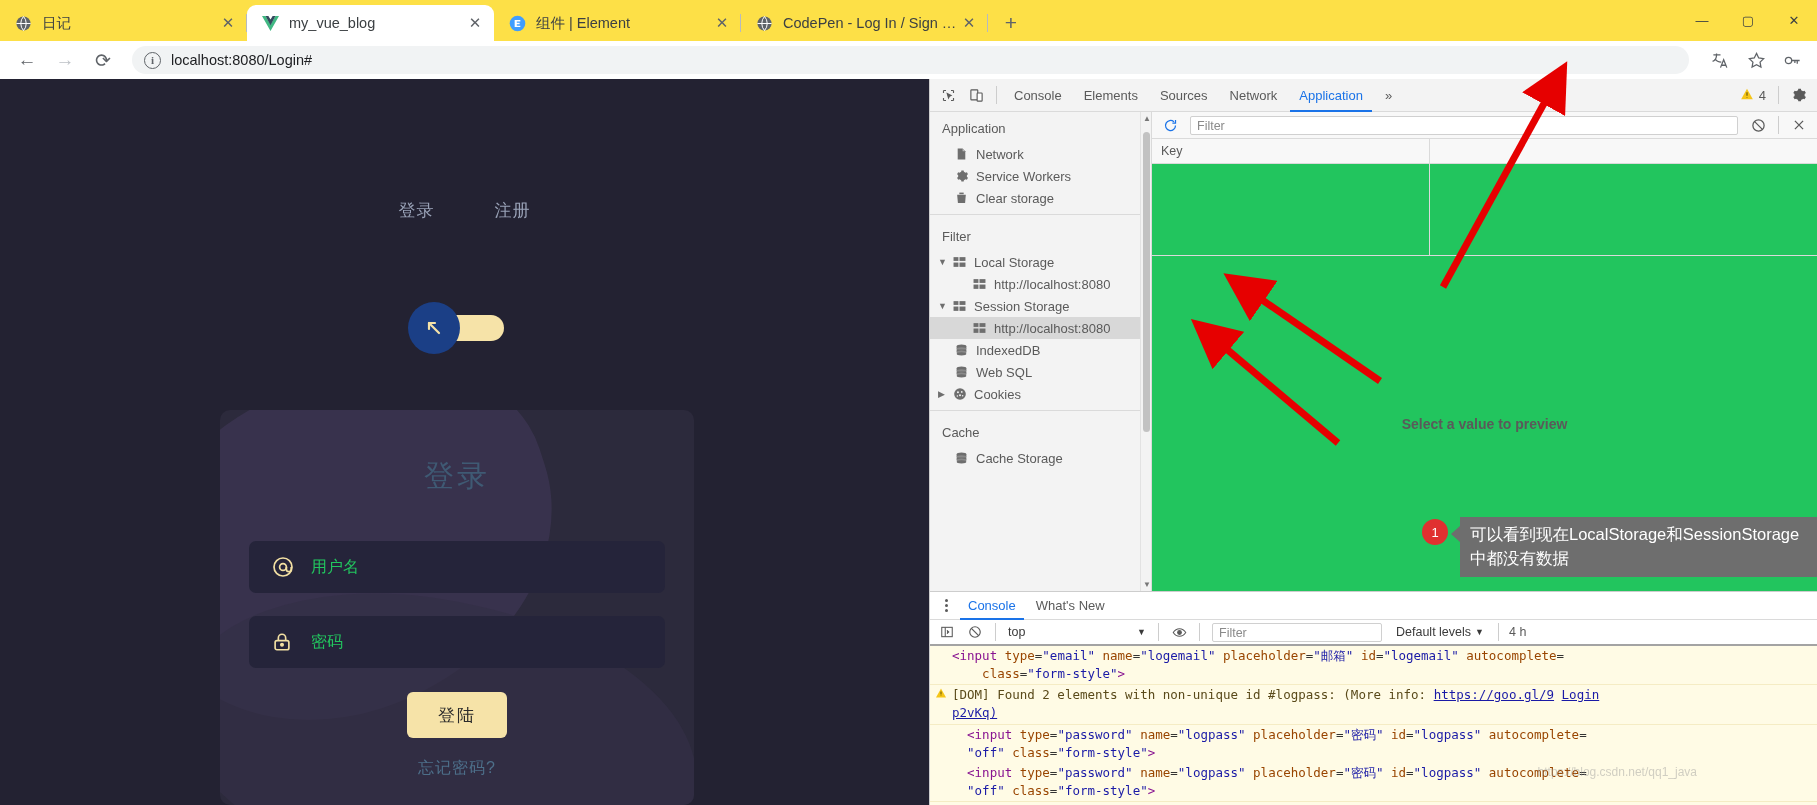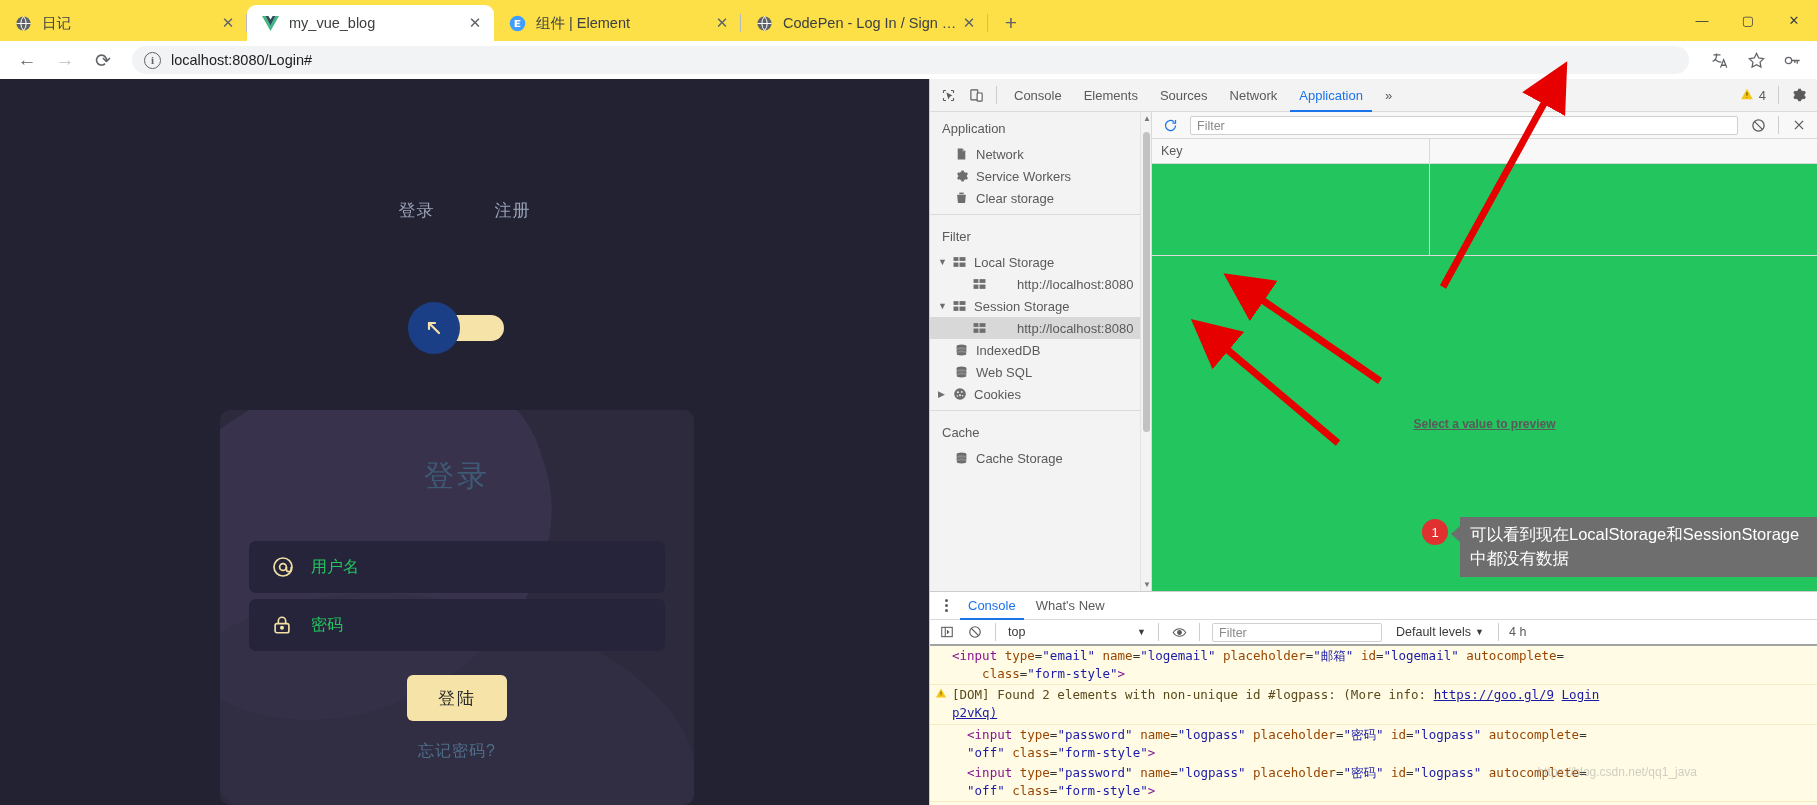--- a/index.html
+++ b/index.html
@@ -136,21 +136,21 @@
   .card-title {
     position: relative; text-align: center; margin-top: 46px;
     font-size: 30px; color: #3f5a74; letter-spacing: 3px;
   }
   .field {
     position: relative; margin: 0 29px 0 29px;
     height: 52px; background: #25243a; border-radius: 7px;
     display: flex; align-items: center; padding-left: 22px;
   }
   .field.first { margin-top: 44px; }
-  .field.second { margin-top: 6px; }
+  .field.second { margin-top: 23px; }
   .field .ficon { width: 26px; flex: 0 0 26px; color: #f3e0a3; display:flex; align-items:center; }
   .field .ph { margin-left: 14px; color: #22c55e; font-size: 16px; }
   .submit {
     position: relative; margin: 24px auto 0 auto;
     width: 100px; height: 46px; border-radius: 6px;
     background: #f6e3a8; color: #2b2b2b; font-size: 17px;
     display: flex; align-items: center; justify-content: center;
     letter-spacing: 2px;
   }
   .forgot {
@@ -198,21 +198,21 @@
   }
   .sec-head {
     padding: 9px 0 7px 12px; font-size: 13px; color: #5a5a5a;
   }
   .sec-div { height: 1px; background: #dadada; margin: 5px 0; }
   .tree-item {
     display: flex; align-items: center; height: 22px;
     padding-left: 24px; font-size: 13px; color: #5a5a5a;
     white-space: nowrap; overflow: hidden;
   }
-  .tree-item.lvl2 { padding-left: 42px; gap: 23px; }
+  .tree-item.lvl2 { padding-left: 42px; }
   .tree-item.sel { background: #d8d8d8; }
   .tree-item .tw {
     width: 14px; flex: 0 0 14px; margin-left: -16px;
     font-size: 9px; color: #6e6e6e;
   }
   .tree-item .ti {
     width: 15px; flex: 0 0 15px; margin-right: 7px;
     display: flex; align-items: center; justify-content: center;
   }
   .sb-scroll {
@@ -242,21 +242,21 @@
   .kv-head .col {
     display: flex; align-items: center; padding-left: 9px; color: #5a5a5a;
   }
   .kv-head .col.key { width: 278px; flex: 0 0 278px; border-right: 1px solid #dadada; }
   .kv-head .col.val { flex: 1 1 auto; }
   .kv-grid { flex: 0 0 92px; display: flex; }
   .kv-grid .gk { width: 278px; flex: 0 0 278px; border-right: 1px solid #dadada; border-bottom: 1px solid #dadada; }
   .kv-grid .gv { flex: 1 1 auto; border-bottom: 1px solid #dadada; }
   .preview {
     flex: 1 1 auto; display: flex; align-items: center; justify-content: center;
-    font-size: 12px; color: #5a5a5a; font-weight: bold; text-decoration: underline;
+    font-size: 14px; color: #5a5a5a; font-weight: bold;
   }
 
   
   .annot {
     position: absolute; left: 270px; bottom: 14px;
     display: flex; align-items: flex-start;
   }
   .annot .num {
     width: 26px; height: 26px; border-radius: 50%;
     background: #e03030; color: #fff; font-size: 13px;

